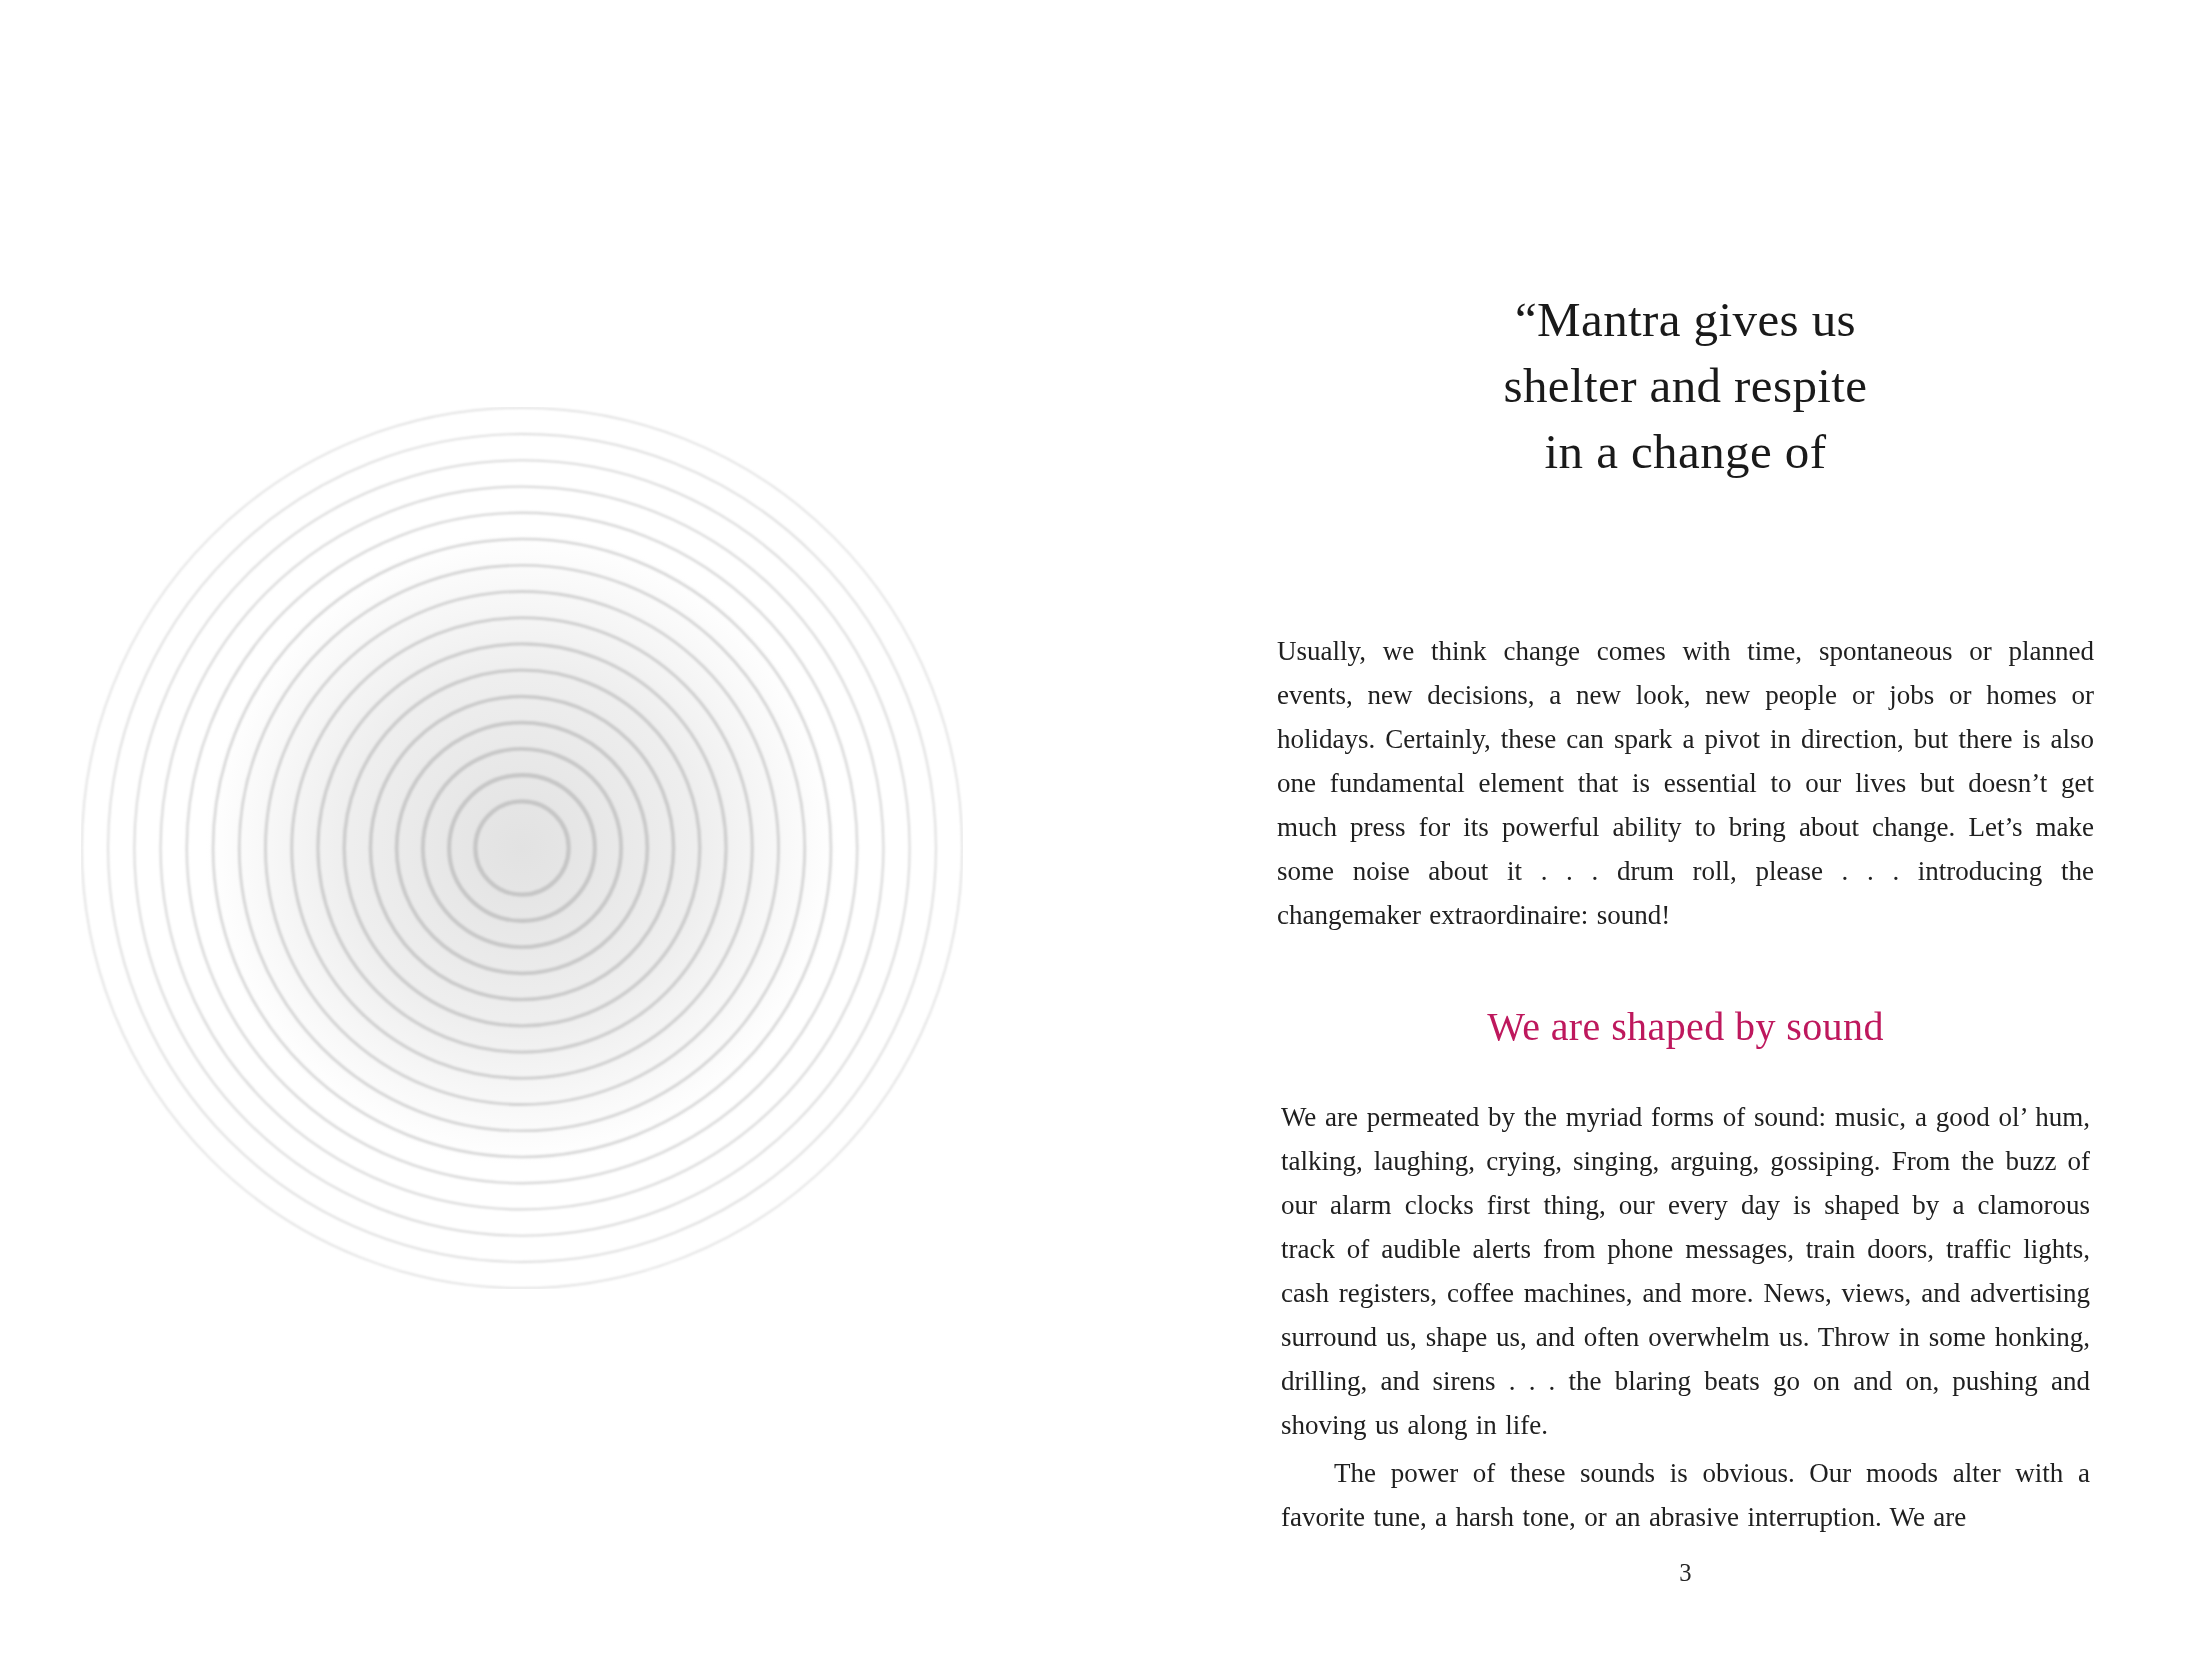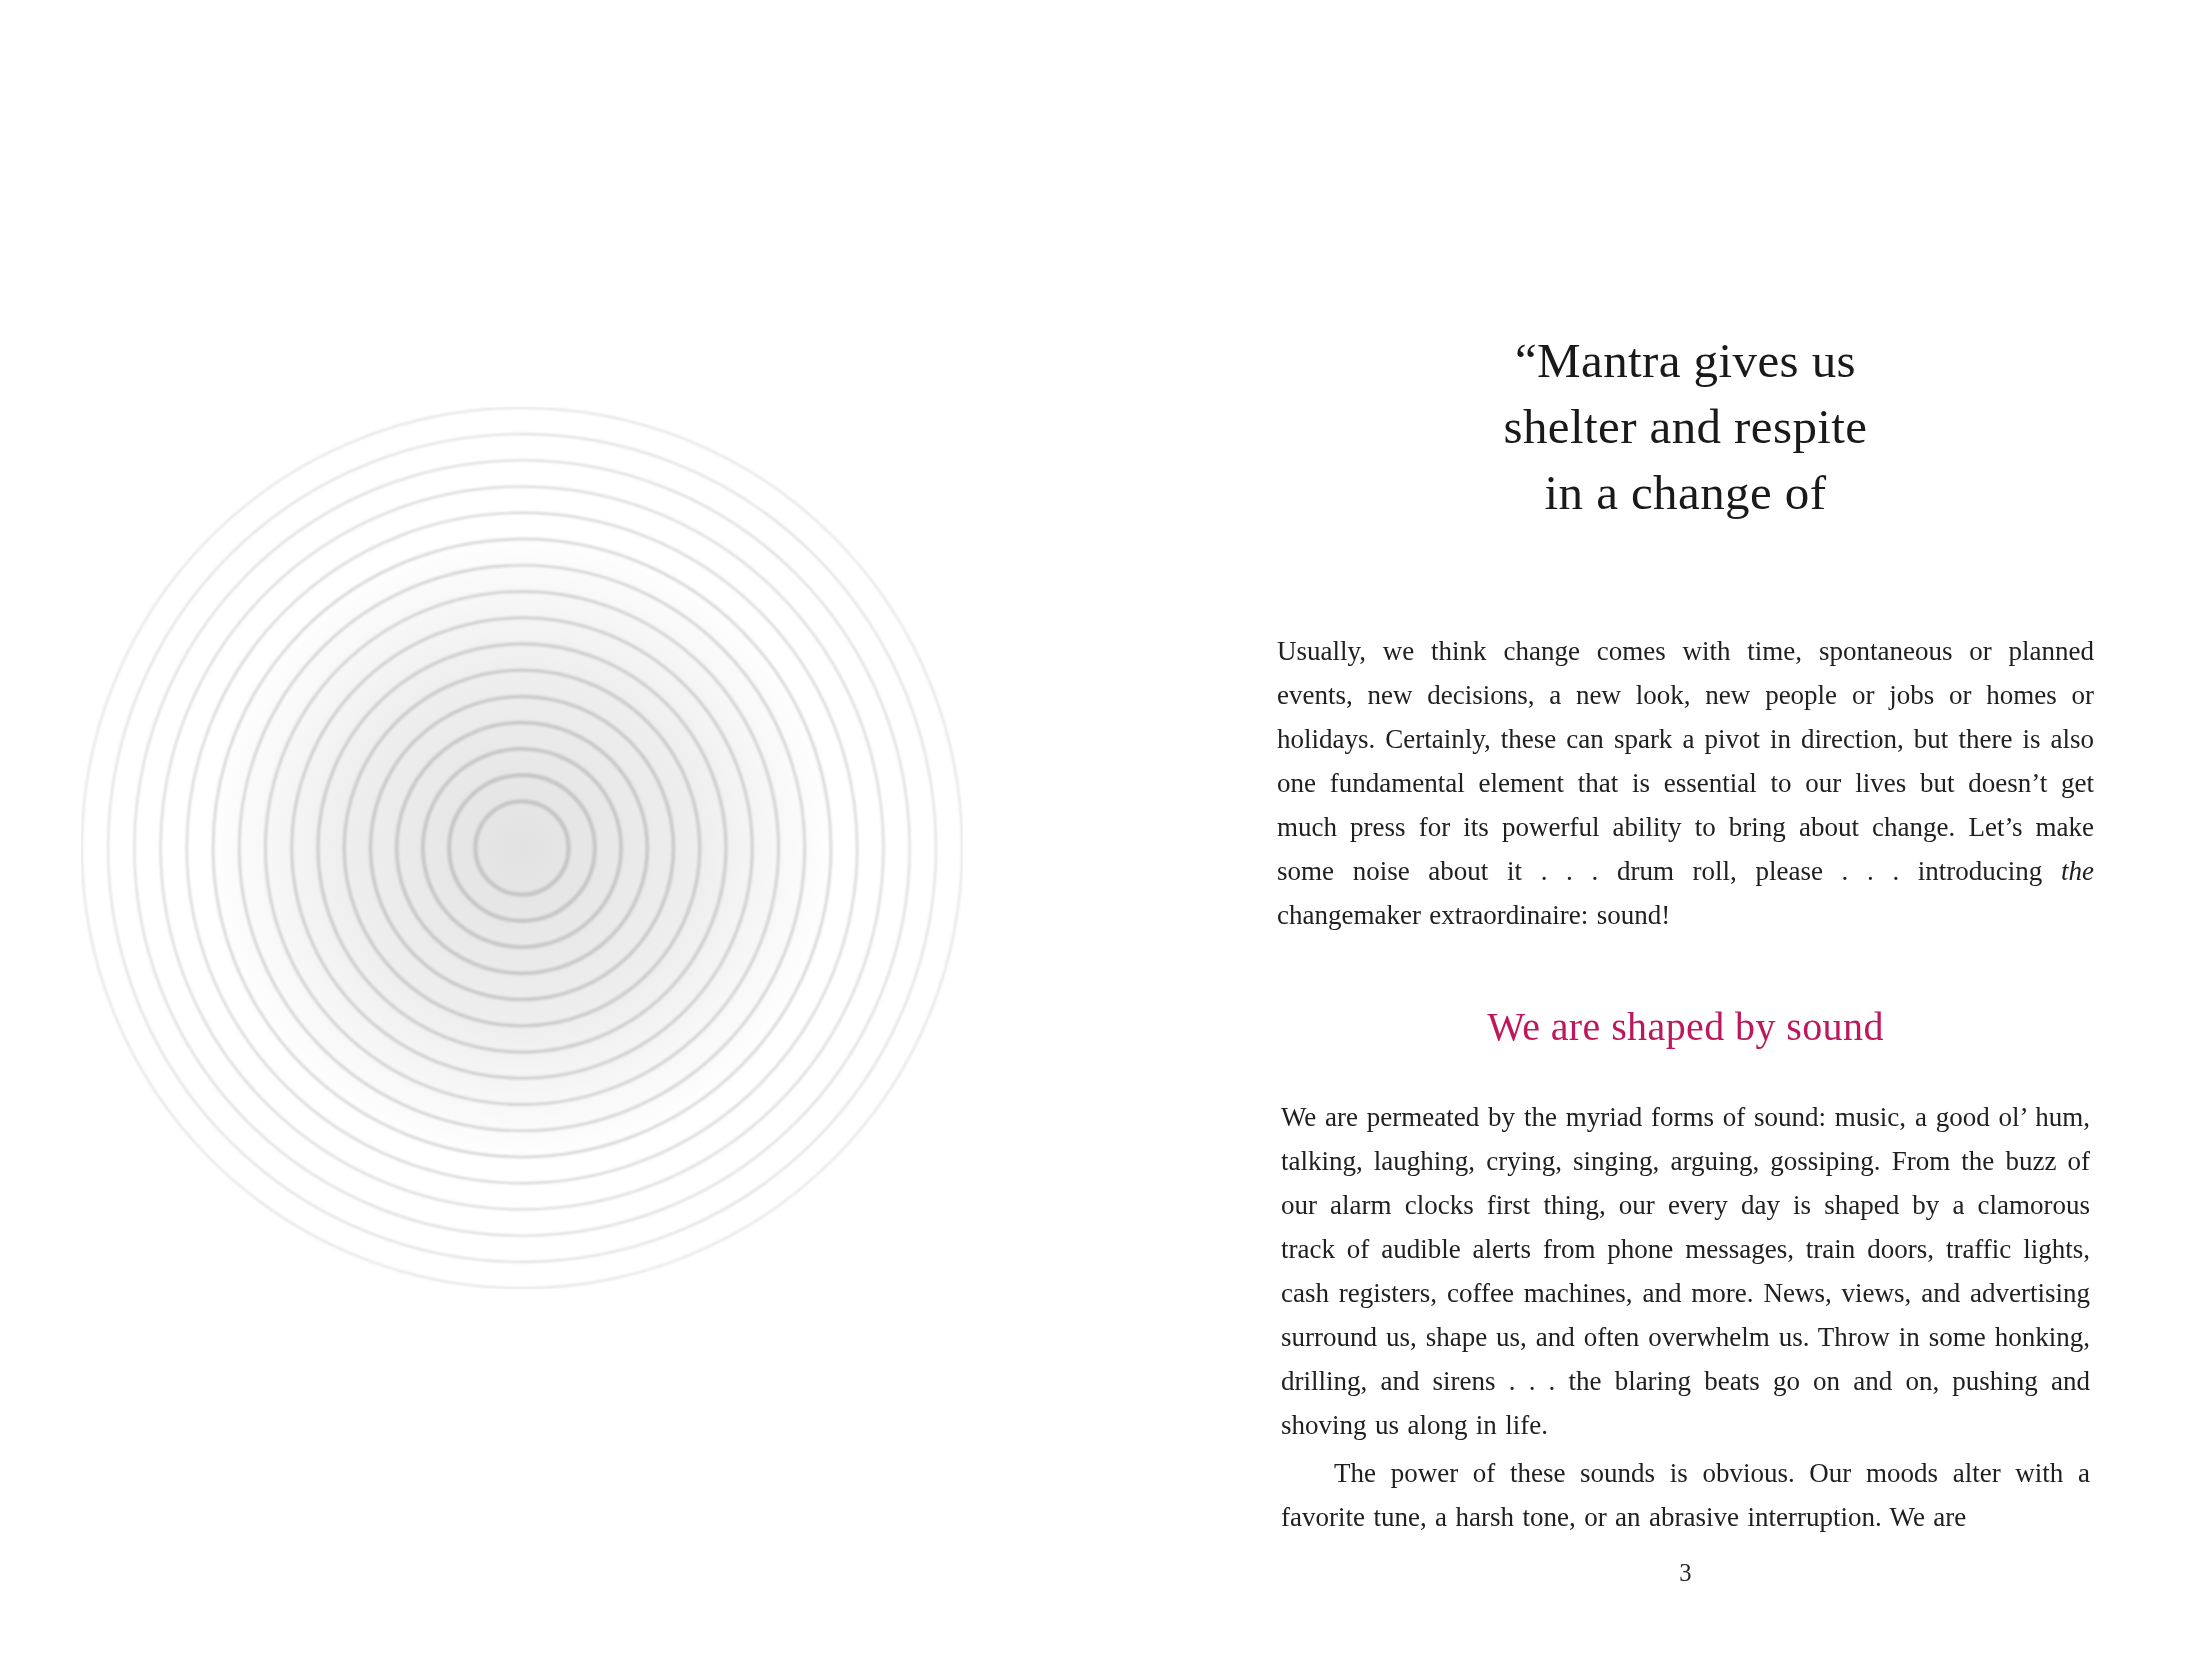--- a/index.html
+++ b/index.html
@@ -33,21 +33,20 @@
   }
   .pull-quote {
     position: absolute;
     top: 287px; left: 0;
     width: 100%;
     text-align: center;
     font-size: 49px;
     line-height: 66px;
     color: #1a1a1a;
     letter-spacing: 0.4px;
-    margin-top: 41px;
   }
   .intro-paragraph {
     position: absolute;
     top: 629px; left: 0;
     width: 100%;
     margin: 0;
     font-size: 27px;
     line-height: 44px;
     text-align: justify;
     word-spacing: 1.7px;
@@ -81,21 +80,21 @@
     text-indent: 53px;
   }
   .page-number {
     position: absolute;
     top: 1559px; left: 0;
     width: 100%;
     text-align: center;
     font-size: 24.6px;
     color: #262626;
   }
-  .italic { font-style: italic; }
+  .italic { }
 </style>
 </head>
 <body>
 
 <div class="spread">
 
   <div class="left-page">
     <svg class="ripple-figure" viewBox="0 0 1040 1040" xmlns="http://www.w3.org/2000/svg">
       <defs>
         <radialGradient id="rippleFade" cx="0.5" cy="0.5" r="0.5">

